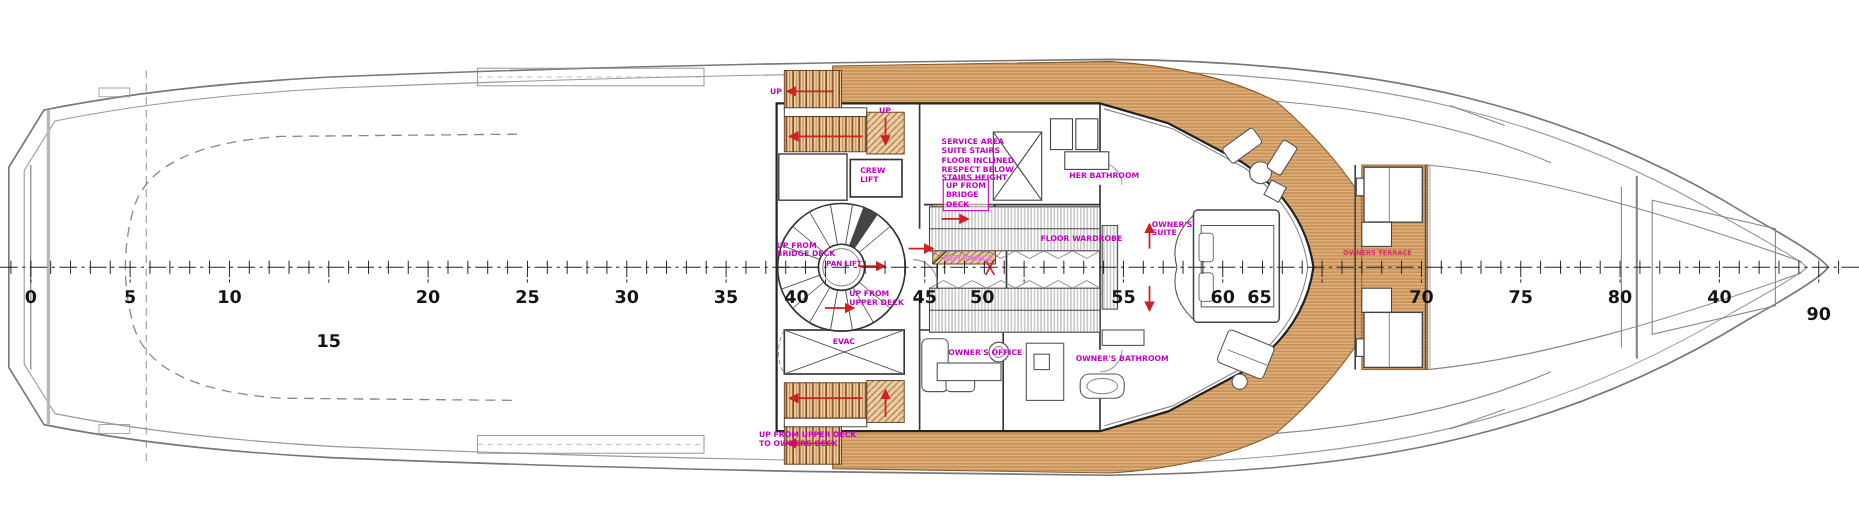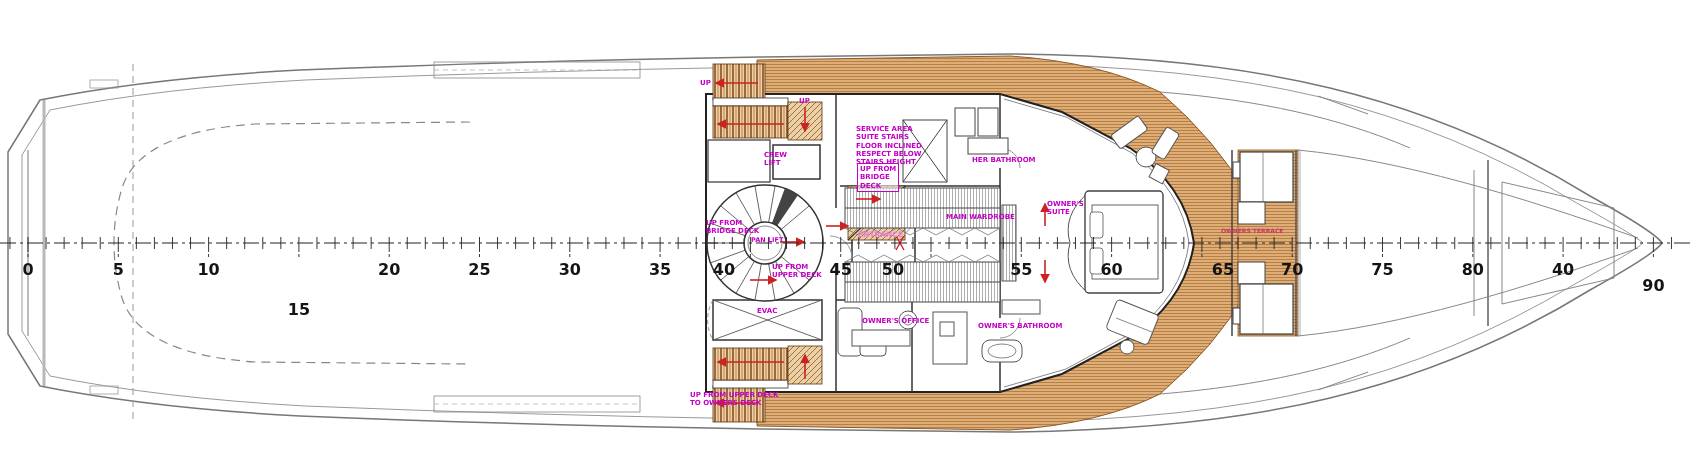--- a/index.html
+++ b/index.html
@@ -353,40 +353,40 @@
   <div>RESPECT BELOW</div>
   <div>STAIRS HEIGHT</div>
 </div>
 
 <div class="lbl boxed" style="left:857px;top:163px">
   <div>UP FROM</div>
   <div>BRIDGE</div>
   <div>DECK</div>
 </div>
 
-<div class="lbl" style="left:764px;top:151px">
+<div class="lbl" style="left:782px;top:151px">
   <div>CREW</div>
   <div>LIFT</div>
 </div>
 
 <div class="lbl" style="left:706px;top:219px">
   <div>UP FROM</div>
   <div>BRIDGE DECK</div>
 </div>
 
 <div class="lbl tiny" style="left:751px;top:237px">PAN LIFT</div>
 
 <div class="lbl" style="left:772px;top:263px">
   <div>UP FROM</div>
   <div>UPPER DECK</div>
 </div>
 
 <div class="lbl pink" style="left:858px;top:231px">ENTRANCE</div>
 <div class="lbl" style="left:972px;top:156px">HER BATHROOM</div>
-<div class="lbl" style="left:946px;top:213px">MAIN WARDROBE</div>
+<div class="lbl" style="left:946px;top:213px">FLOOR WARDROBE</div>
 
 <div class="lbl" style="left:1047px;top:200px">
   <div>OWNER'S</div>
   <div>SUITE</div>
 </div>
 
 <div class="lbl" style="left:862px;top:317px">OWNER'S OFFICE</div>
 <div class="lbl" style="left:978px;top:322px">OWNER'S BATHROOM</div>
 <div class="lbl" style="left:757px;top:307px">EVAC</div>
 <div class="lbl redpink" style="left:1221px;top:227px">OWNERS TERRACE</div>
@@ -403,20 +403,20 @@
       <span class="fnum" style="left: 298.9px; margin-top: 40px;">15</span>
       <span class="fnum" style="left: 389.2px;">20</span>
       <span class="fnum" style="left: 479.5px;">25</span>
       <span class="fnum" style="left: 569.8px;">30</span>
       <span class="fnum" style="left: 660.1px;">35</span>
       <span class="fnum" style="left: 724px;">40</span>
       <span class="fnum" style="left: 840.7px;">45</span>
       <span class="fnum" style="left: 893px;">50</span>
       <span class="fnum" style="left: 1021.3px;">55</span>
       <span class="fnum" style="left: 1111.6px;">60</span>
-      <span class="fnum" style="left: 1223px;">65</span>
+      <span class="fnum" style="left: 1145px;">65</span>
       <span class="fnum" style="left: 1292.2px;">70</span>
       <span class="fnum" style="left: 1382.5px;">75</span>
       <span class="fnum" style="left: 1472.8px;">80</span>
       <span class="fnum" style="left: 1563.1px;">40</span>
       <span class="fnum" style="left: 1653.4px; margin-top: 16px;">90</span>
     </div>
 </div>
 
 </body></html>

